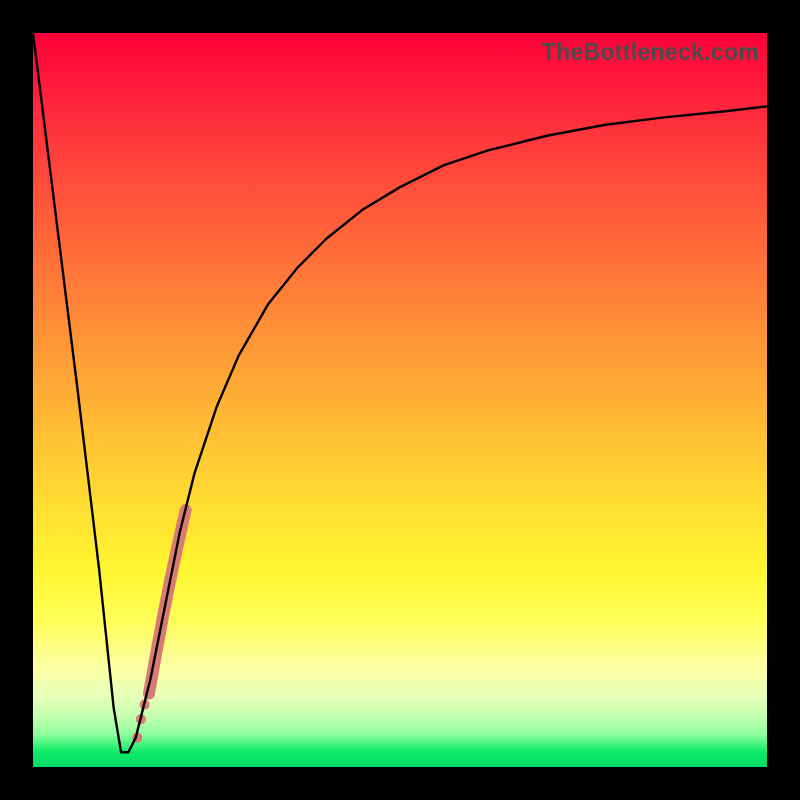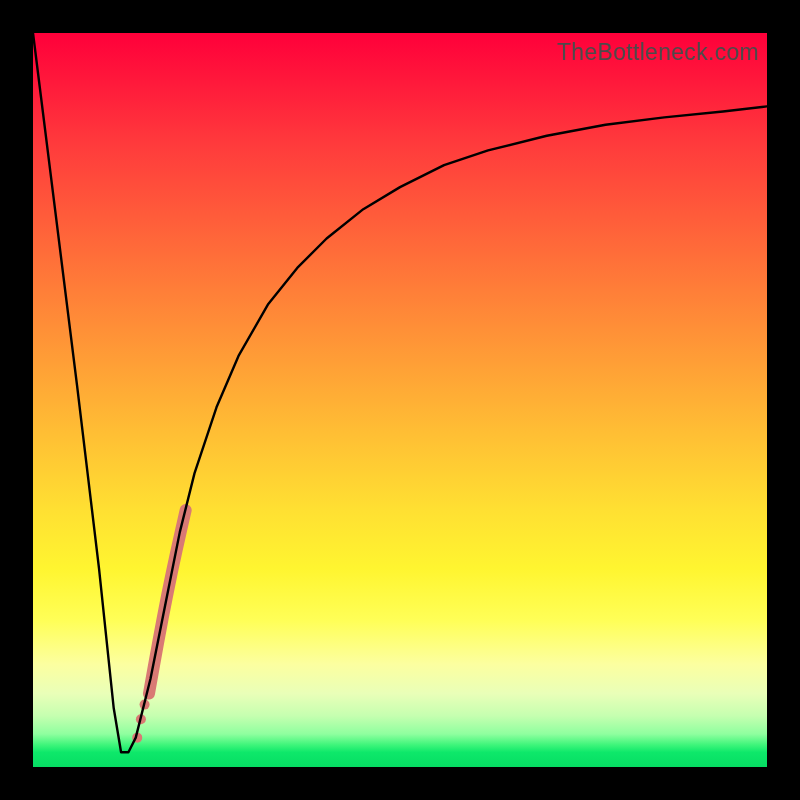--- a/index.html
+++ b/index.html
@@ -43,21 +43,21 @@
       #0ee86a 98%,
       #06dd63 100%
     );
   }
   .watermark {
     position: absolute;
     top: 6px;
     right: 8px;
     color: #4b4b4b;
     font-size: 23px;
-    font-weight: 400;
+    font-weight: 700;
     letter-spacing: 0.3px;
     user-select: none;
   }
   svg.curve {
     position: absolute;
     left: 0;
     top: 0;
     width: 734px;
     height: 734px;
   }

